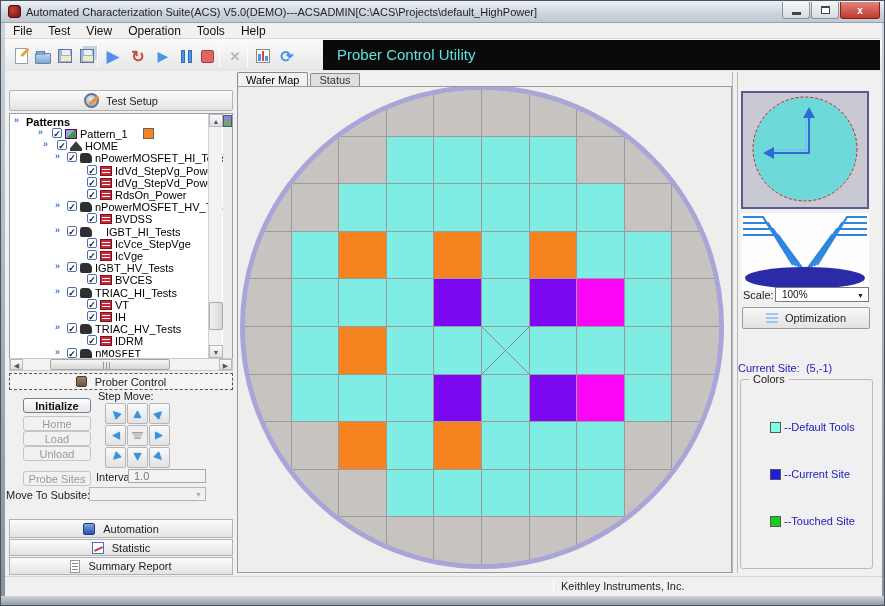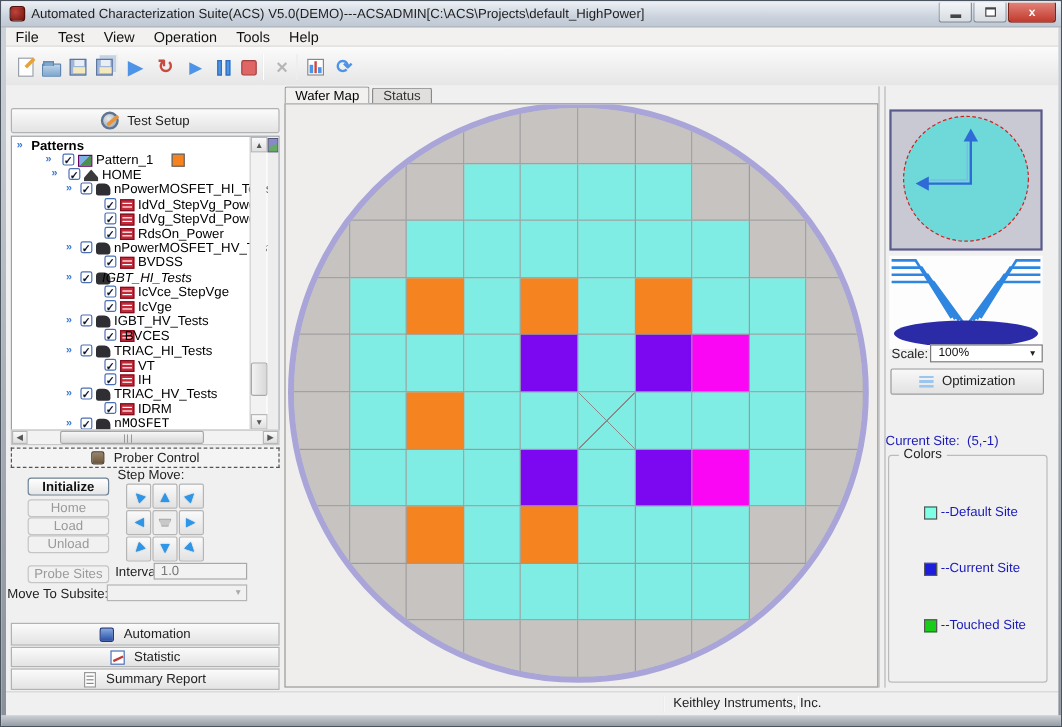--- a/index.html
+++ b/index.html
@@ -143,20 +143,21 @@
   <div id="menubar">
       <div class="menuitem">File</div>
       <div class="menuitem">Test</div>
       <div class="menuitem">View</div>
       <div class="menuitem">Operation</div>
       <div class="menuitem">Tools</div>
       <div class="menuitem">Help</div>
     </div>
 
   <div id="toolbar"></div>
+  <div id="banner">Prober Control Utility</div>
 
   <div class="panelbtn" style="top:89px;height:21px;">
     <div class="gear"></div>
     <span>Test Setup</span>
   </div>
 
   <div id="treepanel">
     <div class="trow" style="left:4px;top:2px;font-weight:bold;">
       <span class="texp" style="left:0;">»</span>
       <span class="tlabel" style="left:12px;">Patterns</span>
@@ -204,42 +205,42 @@
         </div>
         <div class="trow" style="left: 0px; top: 99.4px; width: 210px;">
           <div class="tcheck" style="left: 77px;">✓</div>
           <div class="tico ico-test" style="left: 90px;"></div>
           <div class="tlabel" style="left: 105px;">BVDSS</div>
         </div>
         <div class="trow" style="left: 0px; top: 111.6px; width: 210px;">
           <div class="texp" style="left: 45px;">»</div>
           <div class="tcheck" style="left: 57px;">✓</div>
           <div class="tico ico-device" style="left: 70px;"></div>
-          <div class="tlabel" style="left: 75px; font-style: italic;">IGBT_HI_Tests</div>
+          <div class="tlabel" style="left: 96px;">IGBT_HI_Tests</div>
         </div>
         <div class="trow" style="left: 0px; top: 123.8px; width: 210px;">
           <div class="tcheck" style="left: 77px;">✓</div>
           <div class="tico ico-test" style="left: 90px;"></div>
           <div class="tlabel" style="left: 105px;">IcVce_StepVge</div>
         </div>
         <div class="trow" style="left: 0px; top: 136px; width: 210px;">
           <div class="tcheck" style="left: 77px;">✓</div>
           <div class="tico ico-test" style="left: 90px;"></div>
           <div class="tlabel" style="left: 105px;">IcVge</div>
         </div>
         <div class="trow" style="left: 0px; top: 148.2px; width: 210px;">
           <div class="texp" style="left: 45px;">»</div>
           <div class="tcheck" style="left: 57px;">✓</div>
           <div class="tico ico-device" style="left: 70px;"></div>
           <div class="tlabel" style="left: 85px;">IGBT_HV_Tests</div>
         </div>
         <div class="trow" style="left: 0px; top: 160.4px; width: 210px;">
           <div class="tcheck" style="left: 77px;">✓</div>
           <div class="tico ico-test" style="left: 90px;"></div>
-          <div class="tlabel" style="left: 94px;">BVCES</div>
+          <div class="tlabel" style="left: 105px;">BVCES</div>
         </div>
         <div class="trow" style="left: 0px; top: 172.6px; width: 210px;">
           <div class="texp" style="left: 45px;">»</div>
           <div class="tcheck" style="left: 57px;">✓</div>
           <div class="tico ico-device" style="left: 70px;"></div>
           <div class="tlabel" style="left: 85px;">TRIAC_HI_Tests</div>
         </div>
         <div class="trow" style="left: 0px; top: 184.8px; width: 210px;">
           <div class="tcheck" style="left: 77px;">✓</div>
           <div class="tico ico-test" style="left: 90px;"></div>
@@ -489,21 +490,21 @@
     <span>Optimization</span>
   </div>
   <div id="cursite">
     <span>Current Site:</span>&nbsp;&nbsp;<span>(5,-1)</span>
   </div>
   <div id="colorsbox">
     <div id="colorstitle">Colors</div>
     <div id="legend">
         <div class="legitem" style="top: 41px;">
           <div class="legsq" style="background: rgb(127, 255, 230);"></div>
-          <span>--Default Site</span>
+          <span>--Default Tools</span>
         </div>
         <div class="legitem" style="top: 88px;">
           <div class="legsq" style="background: rgb(29, 29, 221);"></div>
           <span>--Current Site</span>
         </div>
         <div class="legitem" style="top: 135px;">
           <div class="legsq" style="background: rgb(25, 204, 25);"></div>
           <span>--Touched Site</span>
         </div>
       </div>

